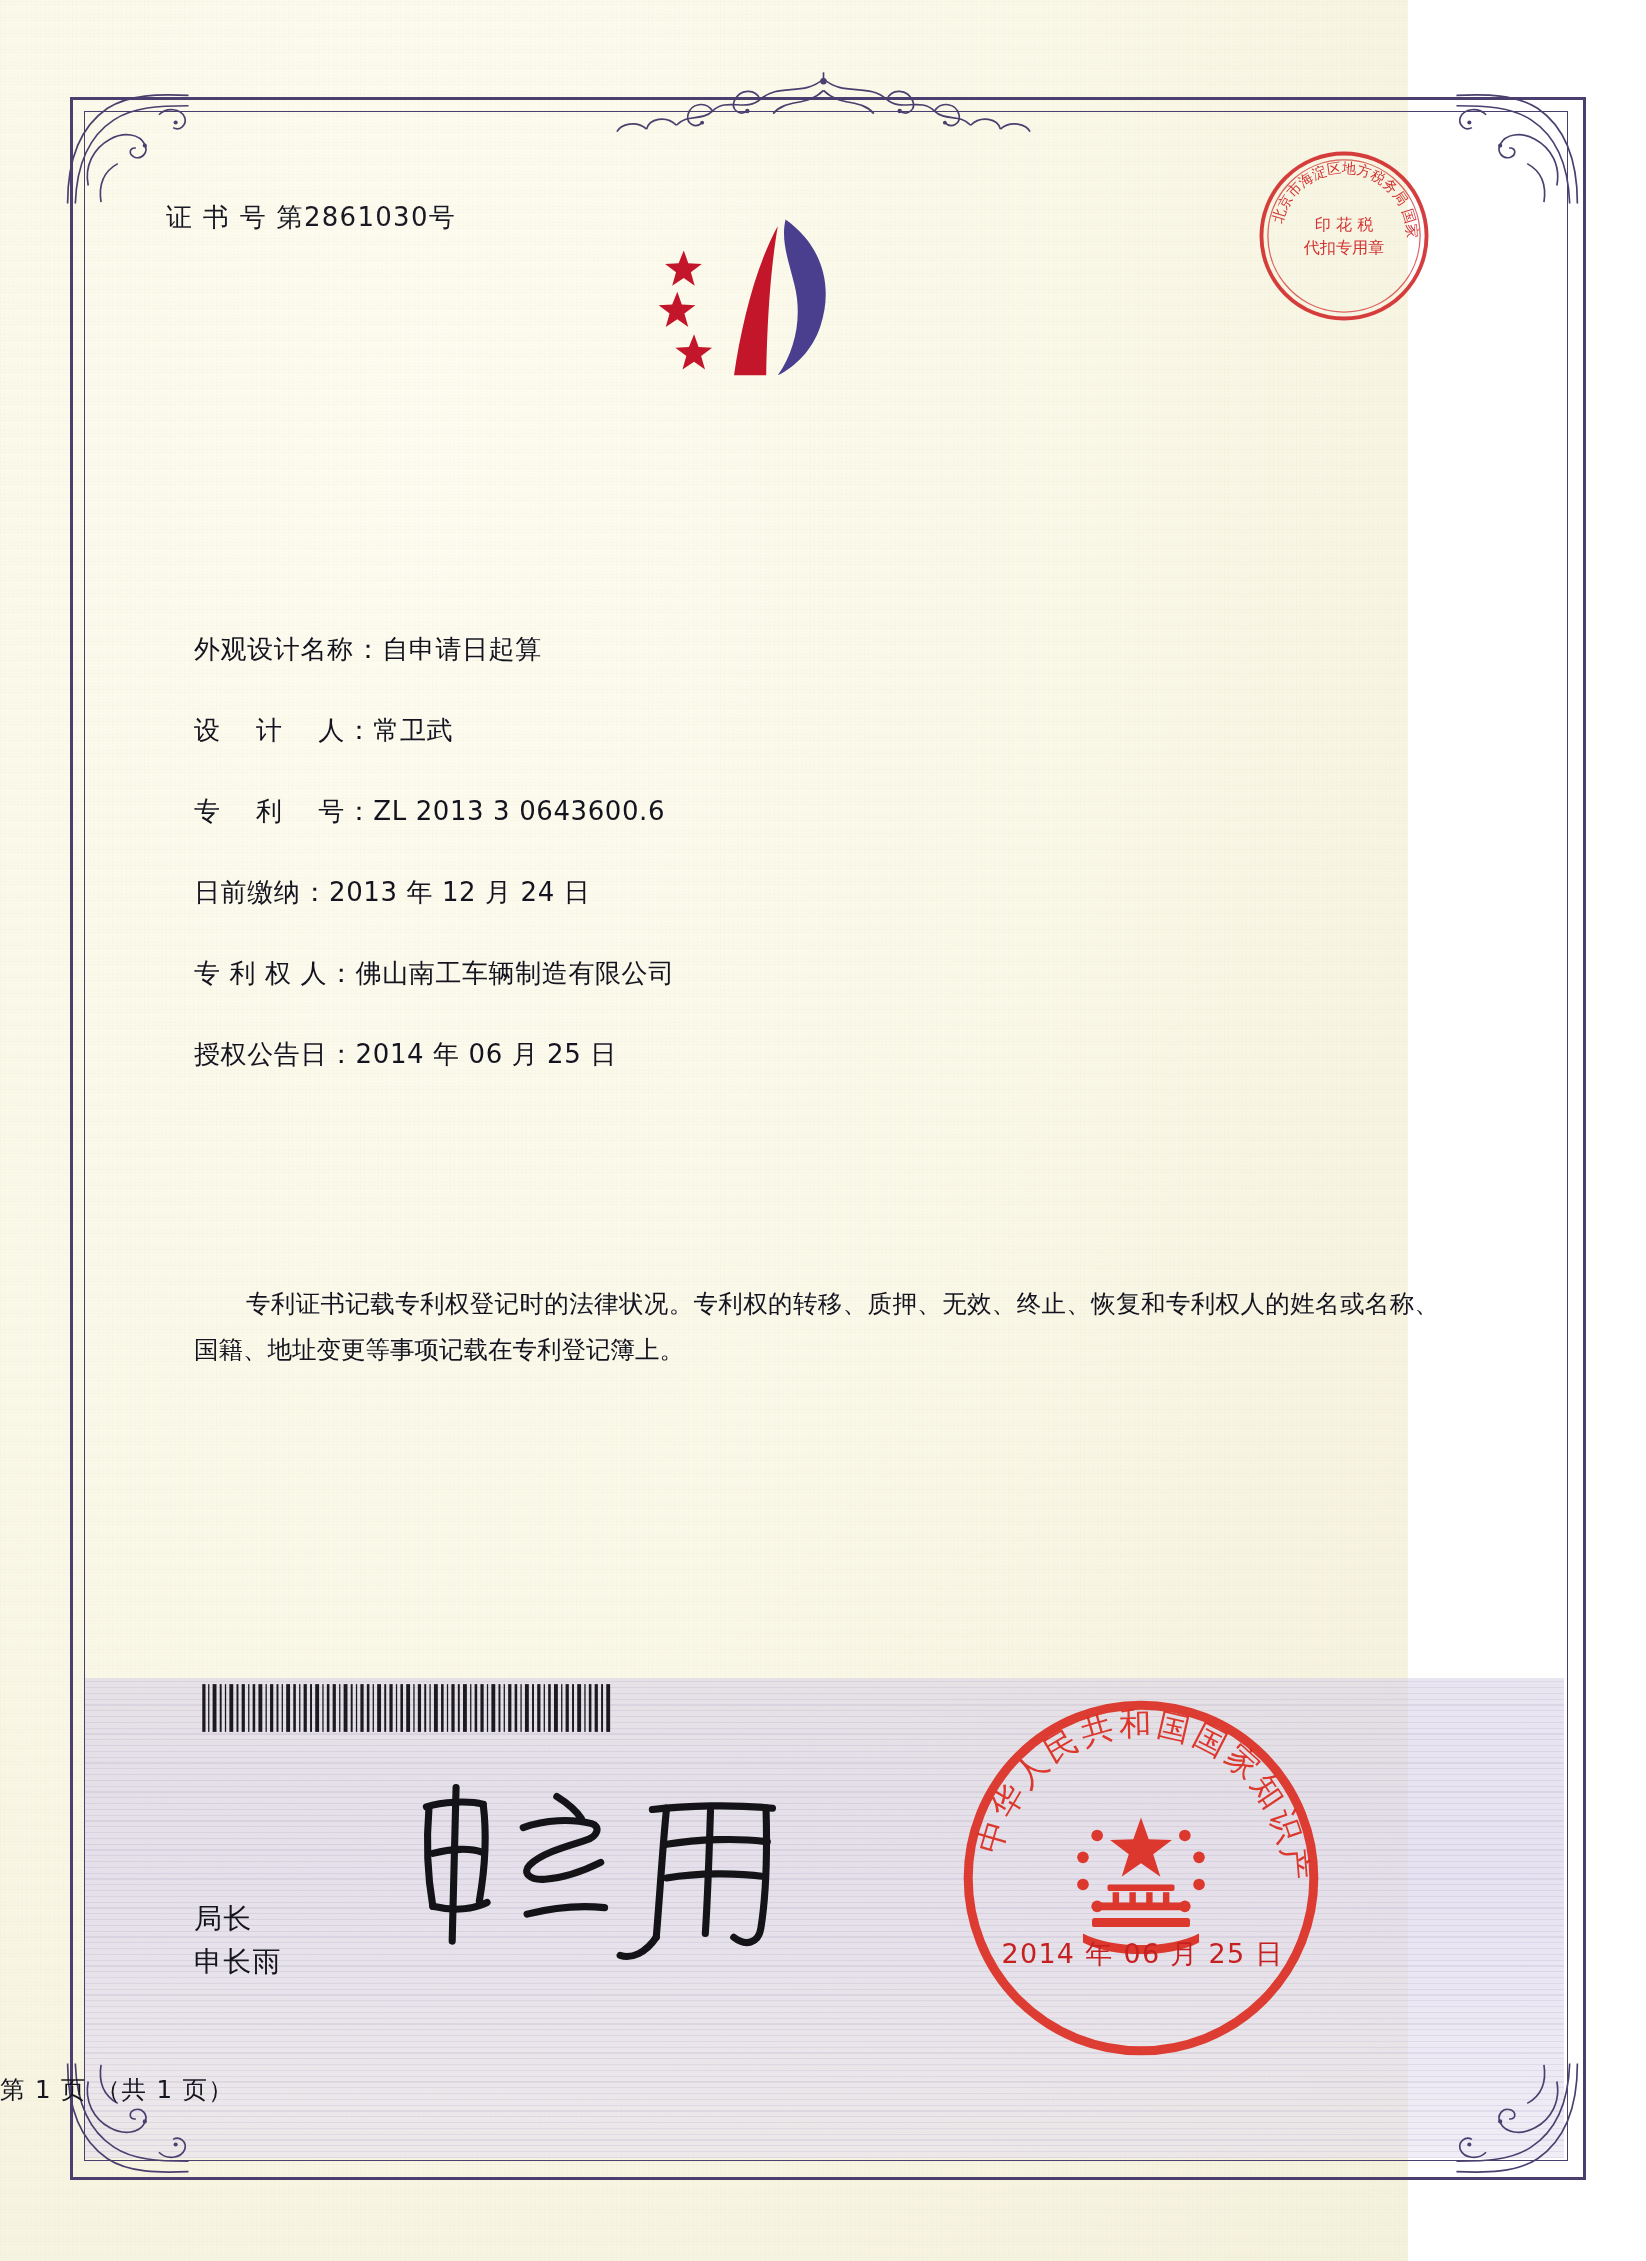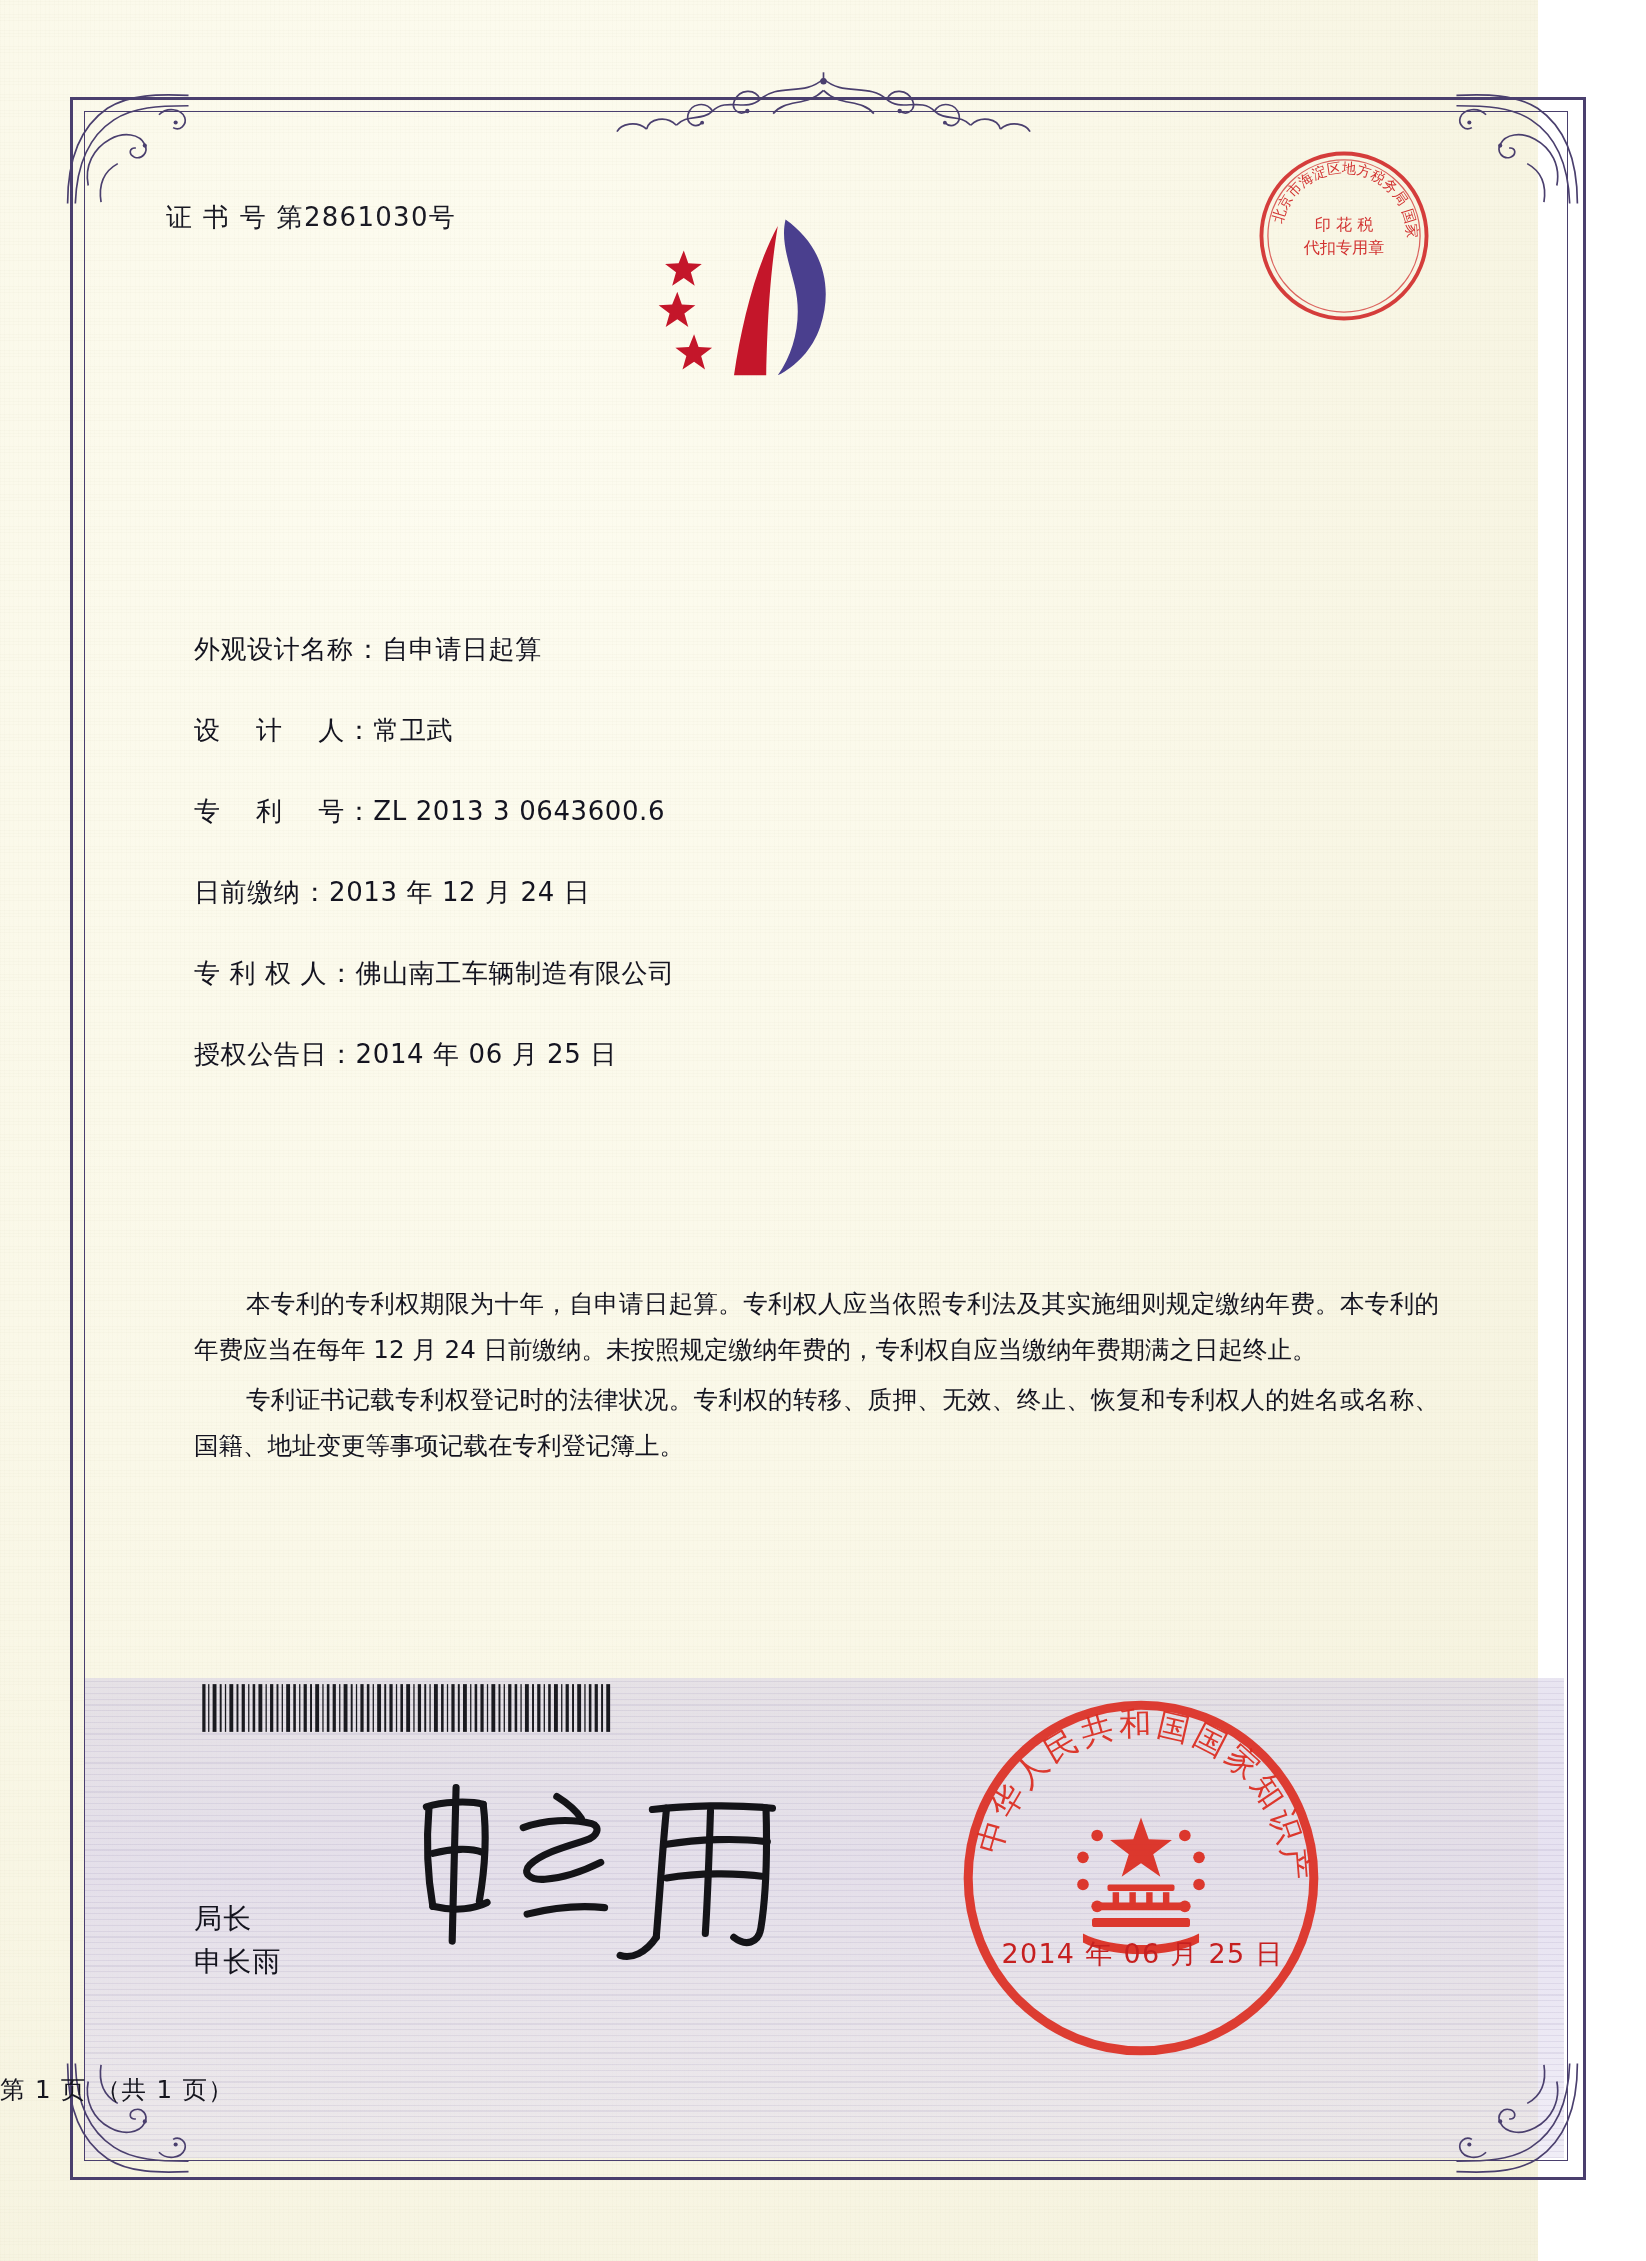--- a/index.html
+++ b/index.html
@@ -10,21 +10,21 @@
   body {
     width: 1647px;
     height: 2261px;
     font-family: "DejaVu Serif", "Liberation Serif", serif;
     overflow: hidden;
   }
 
   
   #certificate {
     position: relative;
-    width: 1538px;
+    width: 1408px;
     height: 2261px;
     background:
       radial-gradient(ellipse at 30% 20%, #fdfcf0 0%, #faf8e8 45%, #f4f1dc 100%);
   }
   
   #certificate::before {
     content: "";
     position: absolute;
     inset: 0;
     background-image:
@@ -379,21 +379,20 @@
       <span class="field-value">佛山南工车辆制造有限公司</span>
     </div>
     <div class="field-row">
       <span class="field-label">授权公告日</span>
       <span class="field-sep">：</span>
       <span class="field-value">2014 年 06 月 25 日</span>
     </div>
   </div>
 
   <div class="body-text">
-    <p>本专利的专利权期限为十年，自申请日起算。专利权人应当依照专利法及其实施细则规定缴纳年费。本专利的年费应当在每年 12 月 24 日前缴纳。未按照规定缴纳年费的，专利权自应当缴纳年费期满之日起终止。</p>
     <p>专利证书记载专利权登记时的法律状况。专利权的转移、质押、无效、终止、恢复和专利权人的姓名或名称、国籍、地址变更等事项记载在专利登记簿上。</p>
   </div>
 
   <div class="wash-band"></div>
 
   <svg class="barcode" viewBox="0 0 640 74" xmlns="http://www.w3.org/2000/svg">
     <g fill="#1a1a20">
       <rect x="2" y="0" width="5" height="74"></rect>
         <rect x="11" y="0" width="2" height="74"></rect>
       <rect x="18" y="0" width="6" height="74"></rect>

